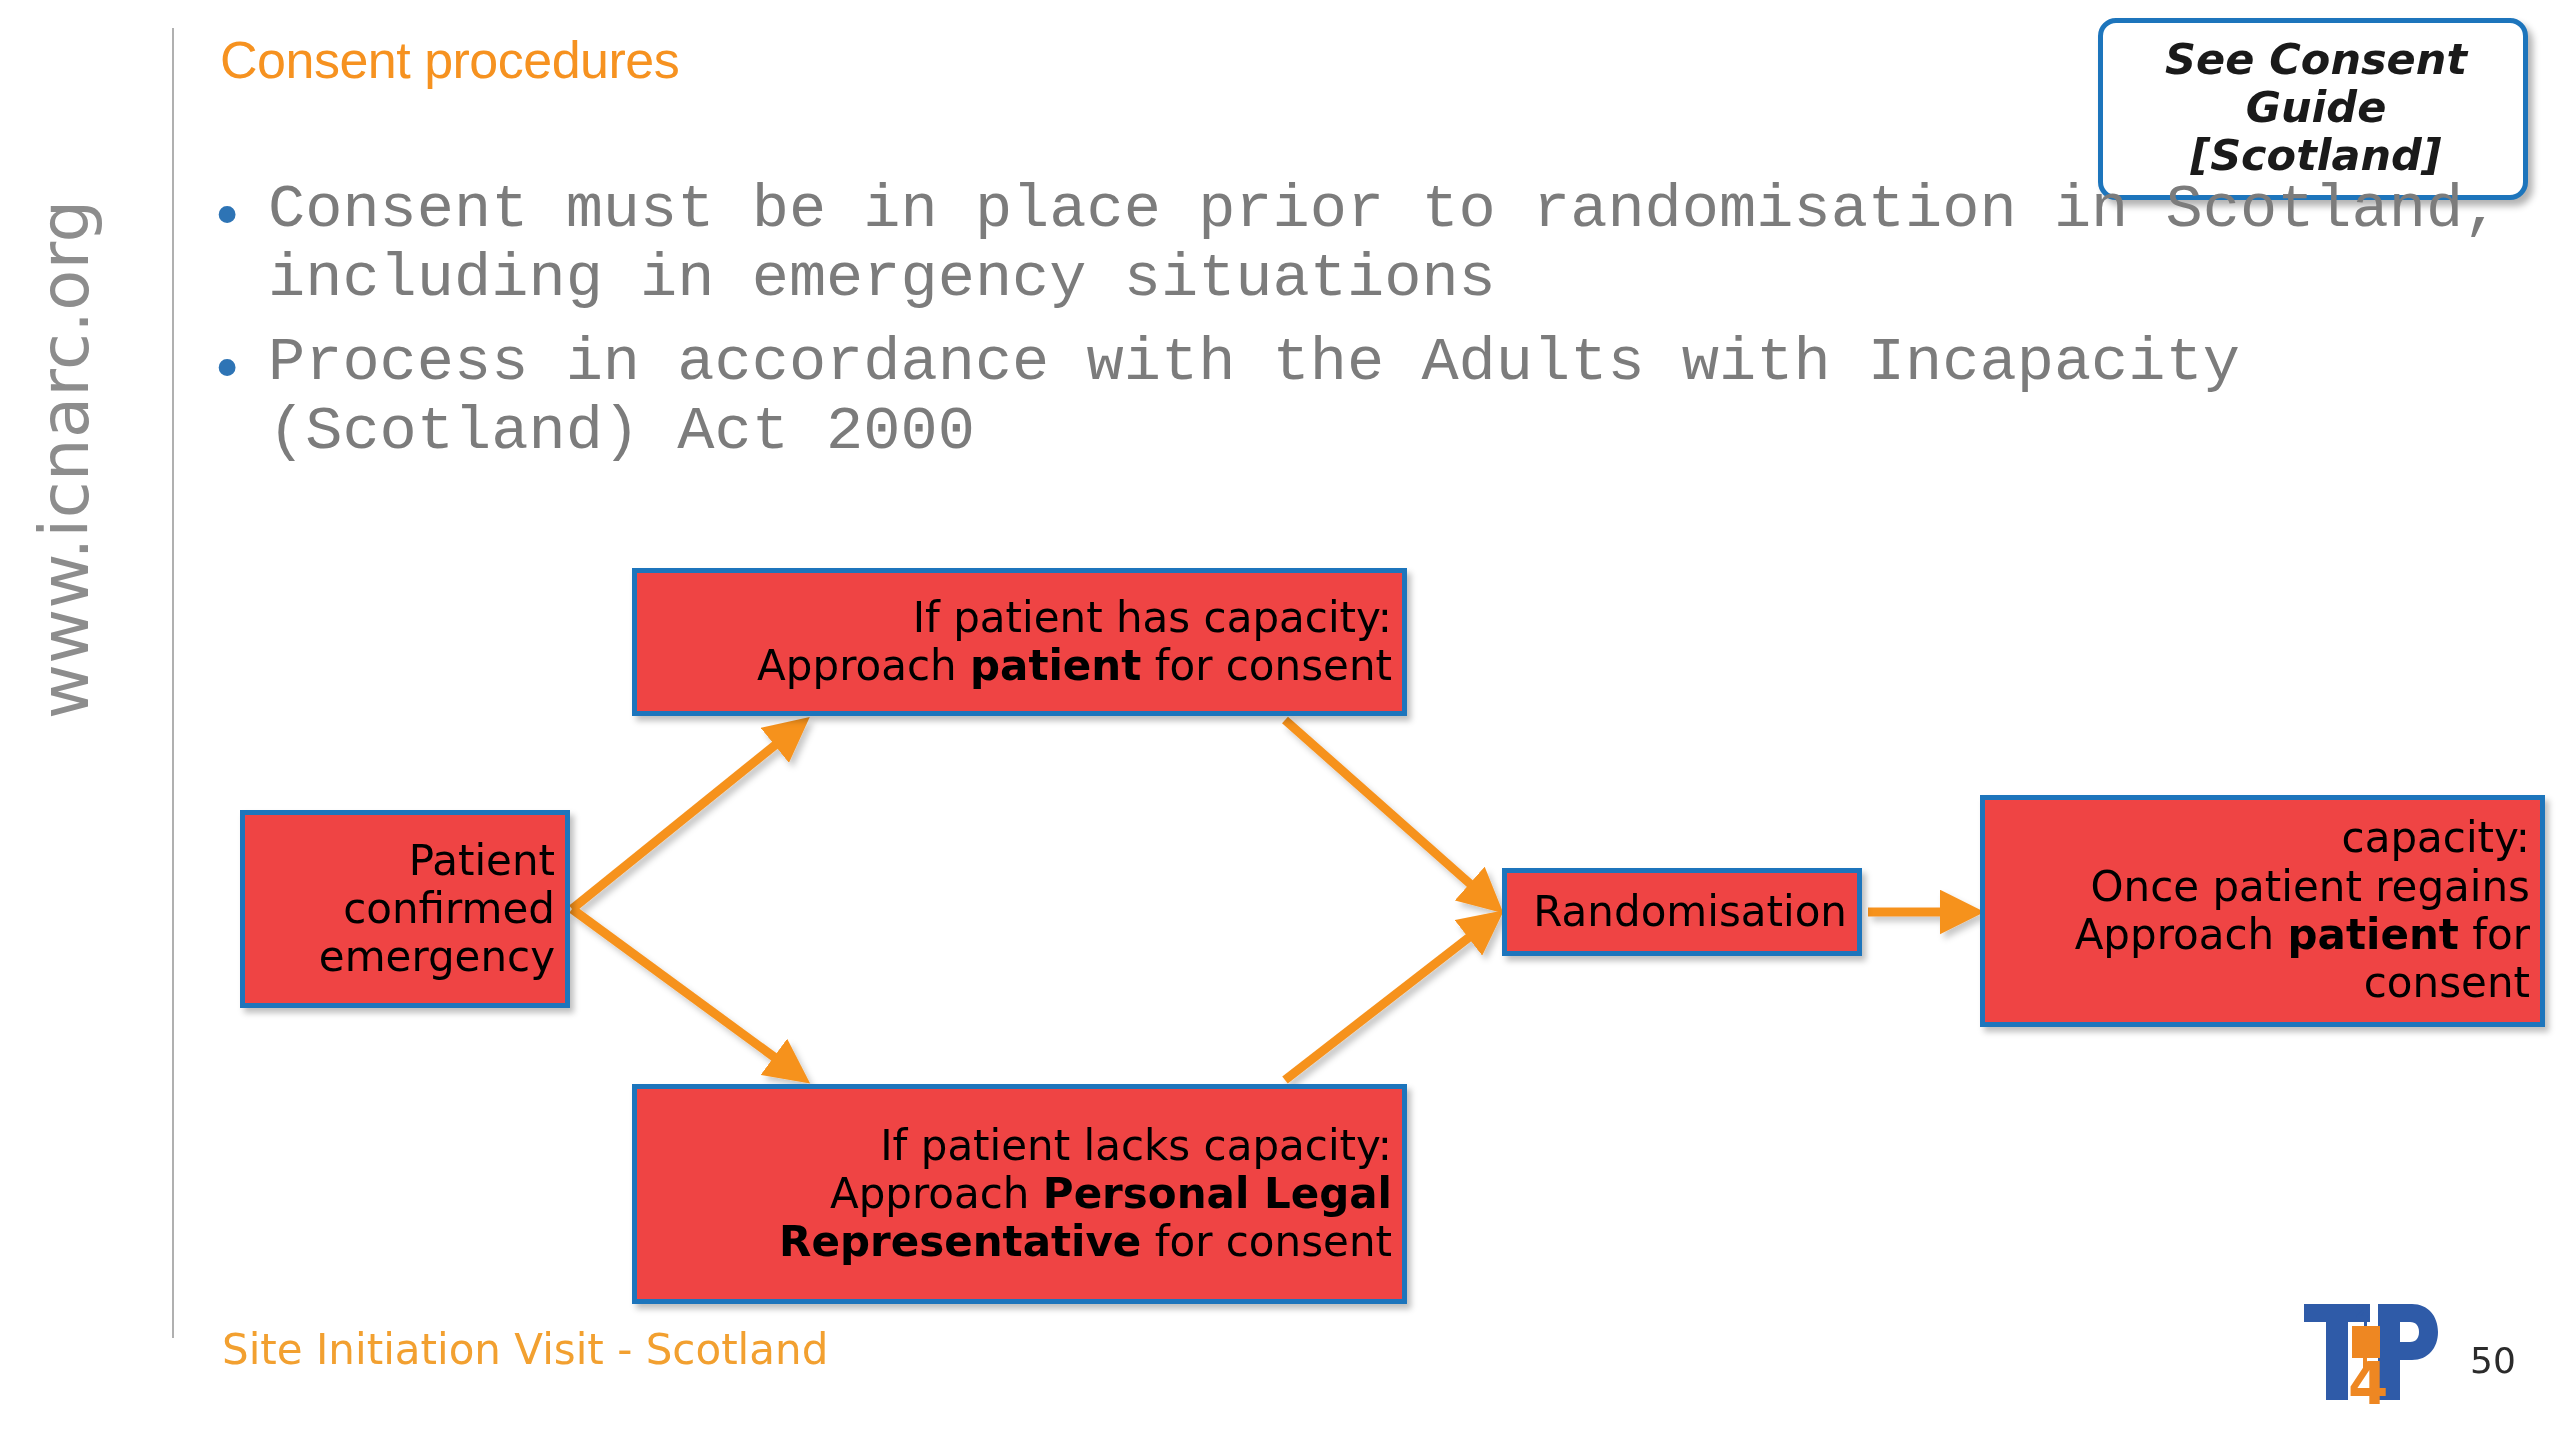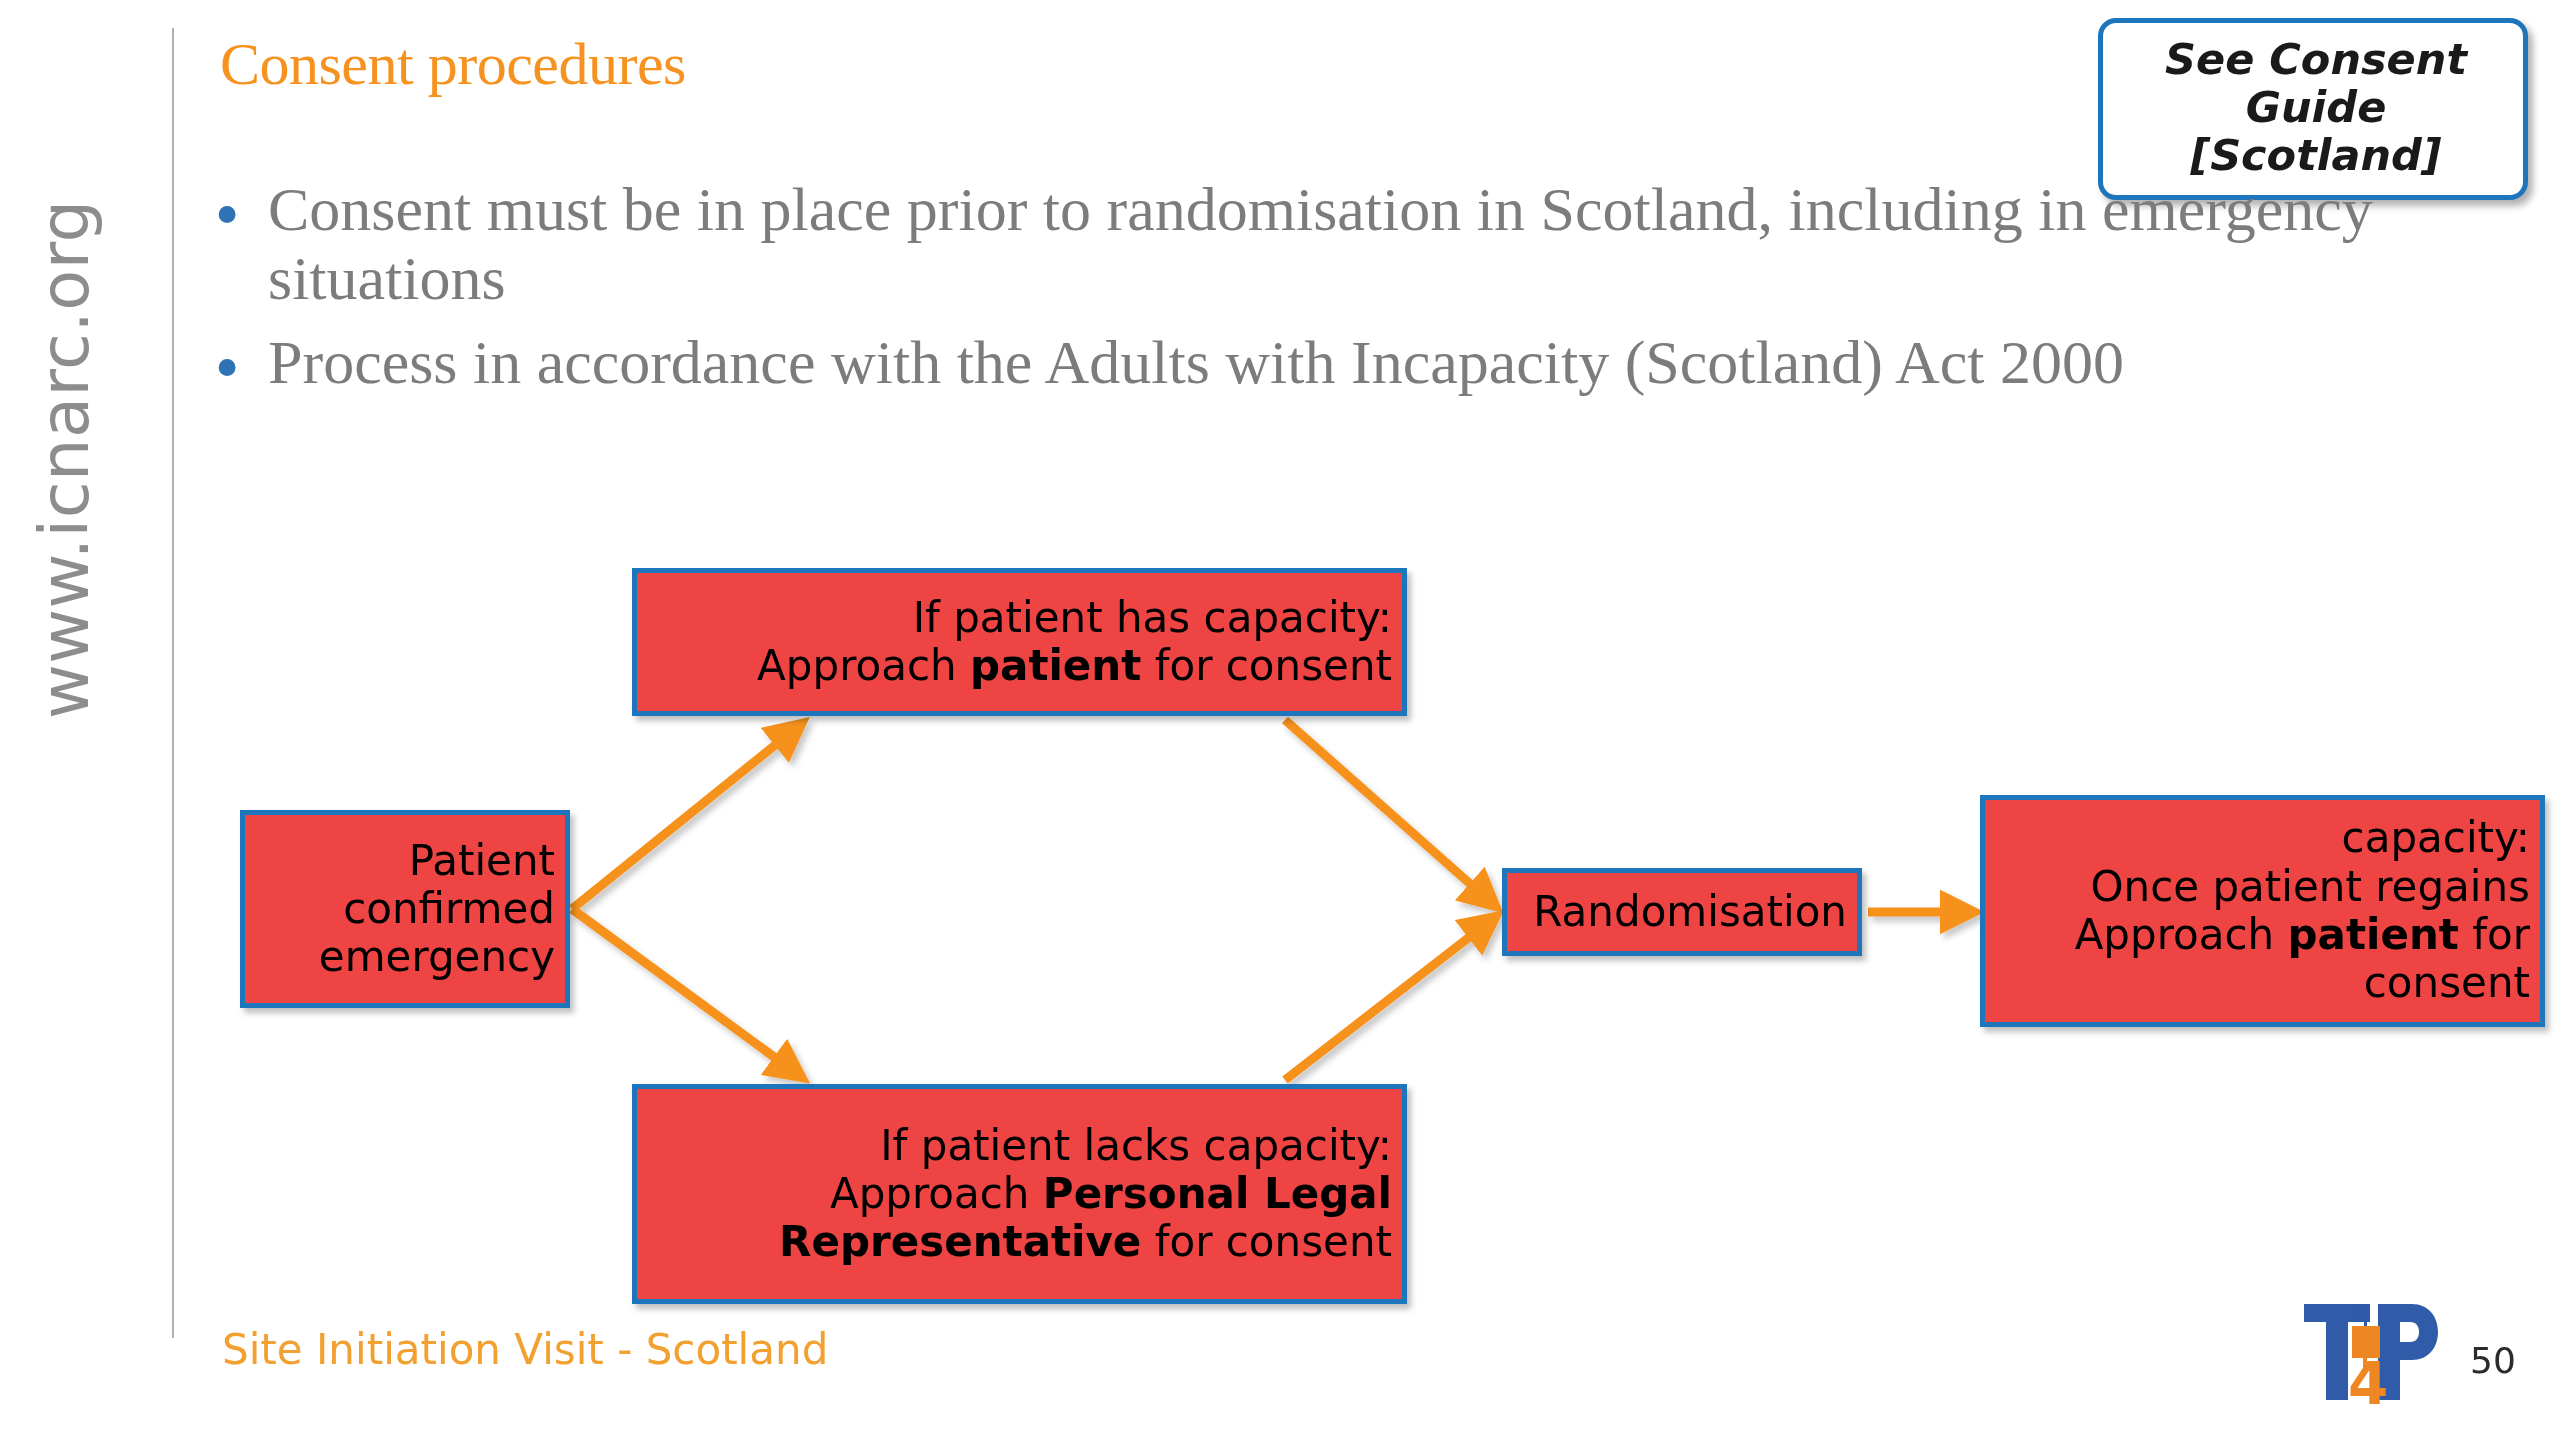--- a/index.html
+++ b/index.html
@@ -44,23 +44,23 @@
     width: 2px;
     height: 1310px;
     background: #b0b0b0;
   }
 
   
   #slide-title {
     position: absolute;
     left: 220px;
     top: 30px;
-    font-size: 60px;
+    font-size: 52px;
     color: #F69220;
-    font-family: Liberation Serif, serif;
+    font-family: Liberation Sans, sans-serif;
     letter-spacing: -0.5px;
     white-space: nowrap;
   }
 
   
   #consent-guide-callout {
     position: absolute;
     left: 2098px;
     top: 18px;
     width: 430px;
@@ -97,21 +97,21 @@
     line-height: 1.0;
     color: #2E74B5;
     text-align: left;
     padding-top: 12px;
   }
   .bullet-text {
     flex: 1 1 auto;
     font-size: 62px;
     line-height: 1.12;
     color: #7c7c7c;
-    font-family: Liberation Serif, serif;
+    font-family: Liberation Mono, monospace;
   }
 
   
   #flow-diagram {
     position: absolute;
     left: 0;
     top: 520px;
     width: 2560px;
     height: 820px;
   }

